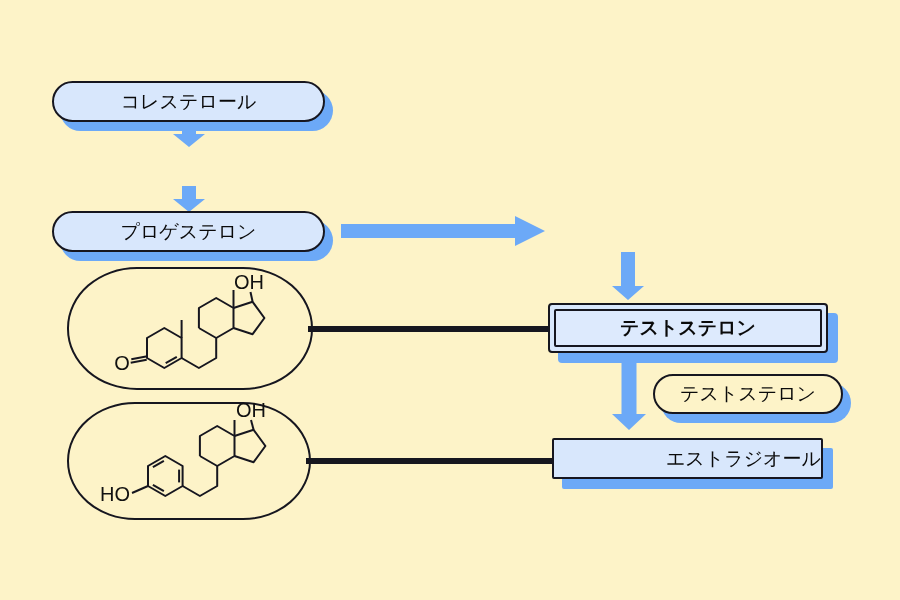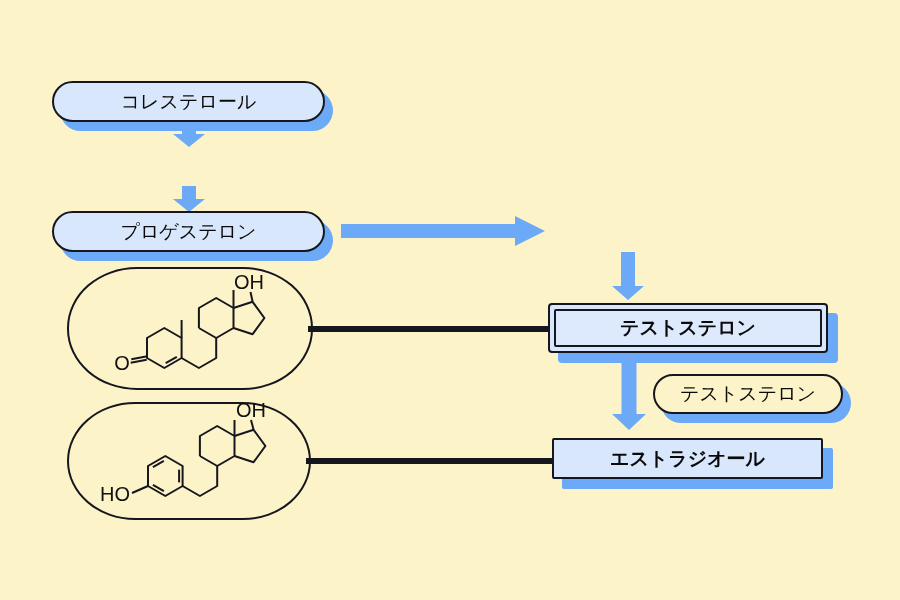--- a/index.html
+++ b/index.html
@@ -21,22 +21,22 @@
   .pill-plain{background:var(--bg)}
   .shadow{box-shadow:8px 9px 0 var(--accent)}
   .shadow2{box-shadow:10px 10px 0 var(--accent)}
 
   .dbox{position:absolute;background:var(--boxfill);border:2px solid var(--border);
         border-radius:4px;padding:4px;box-sizing:border-box;z-index:3}
   .dbox-inner{height:100%;border:2px solid var(--border);border-radius:2px;background:var(--boxfill-inner);
         display:flex;align-items:center;justify-content:center;font-size:19px;font-weight:600;box-sizing:border-box}
 
   .rbox{position:absolute;background:var(--boxfill);border:2px solid var(--border);border-radius:2px;
-        display:flex;align-items:center;justify-content:center;
-        font-size:19px;font-weight:700;box-sizing:border-box;z-index:3}
+        display:flex;align-items:center;justify-content:flex-end;
+        font-size:19px;font-weight:400;box-sizing:border-box;z-index:3}
 
   .hline{position:absolute;height:6px;background:var(--border);z-index:1}
 
   .oval{position:absolute;border:2px solid var(--border);box-sizing:border-box;z-index:2}
   .oval svg{position:absolute;left:-2px;top:-2px;overflow:visible;display:block}
 
   .arr{position:absolute;z-index:1}
   .arr polygon{fill:var(--accent)}
 
   .mol path{stroke:var(--border);stroke-width:2;fill:none;stroke-linejoin:round}

